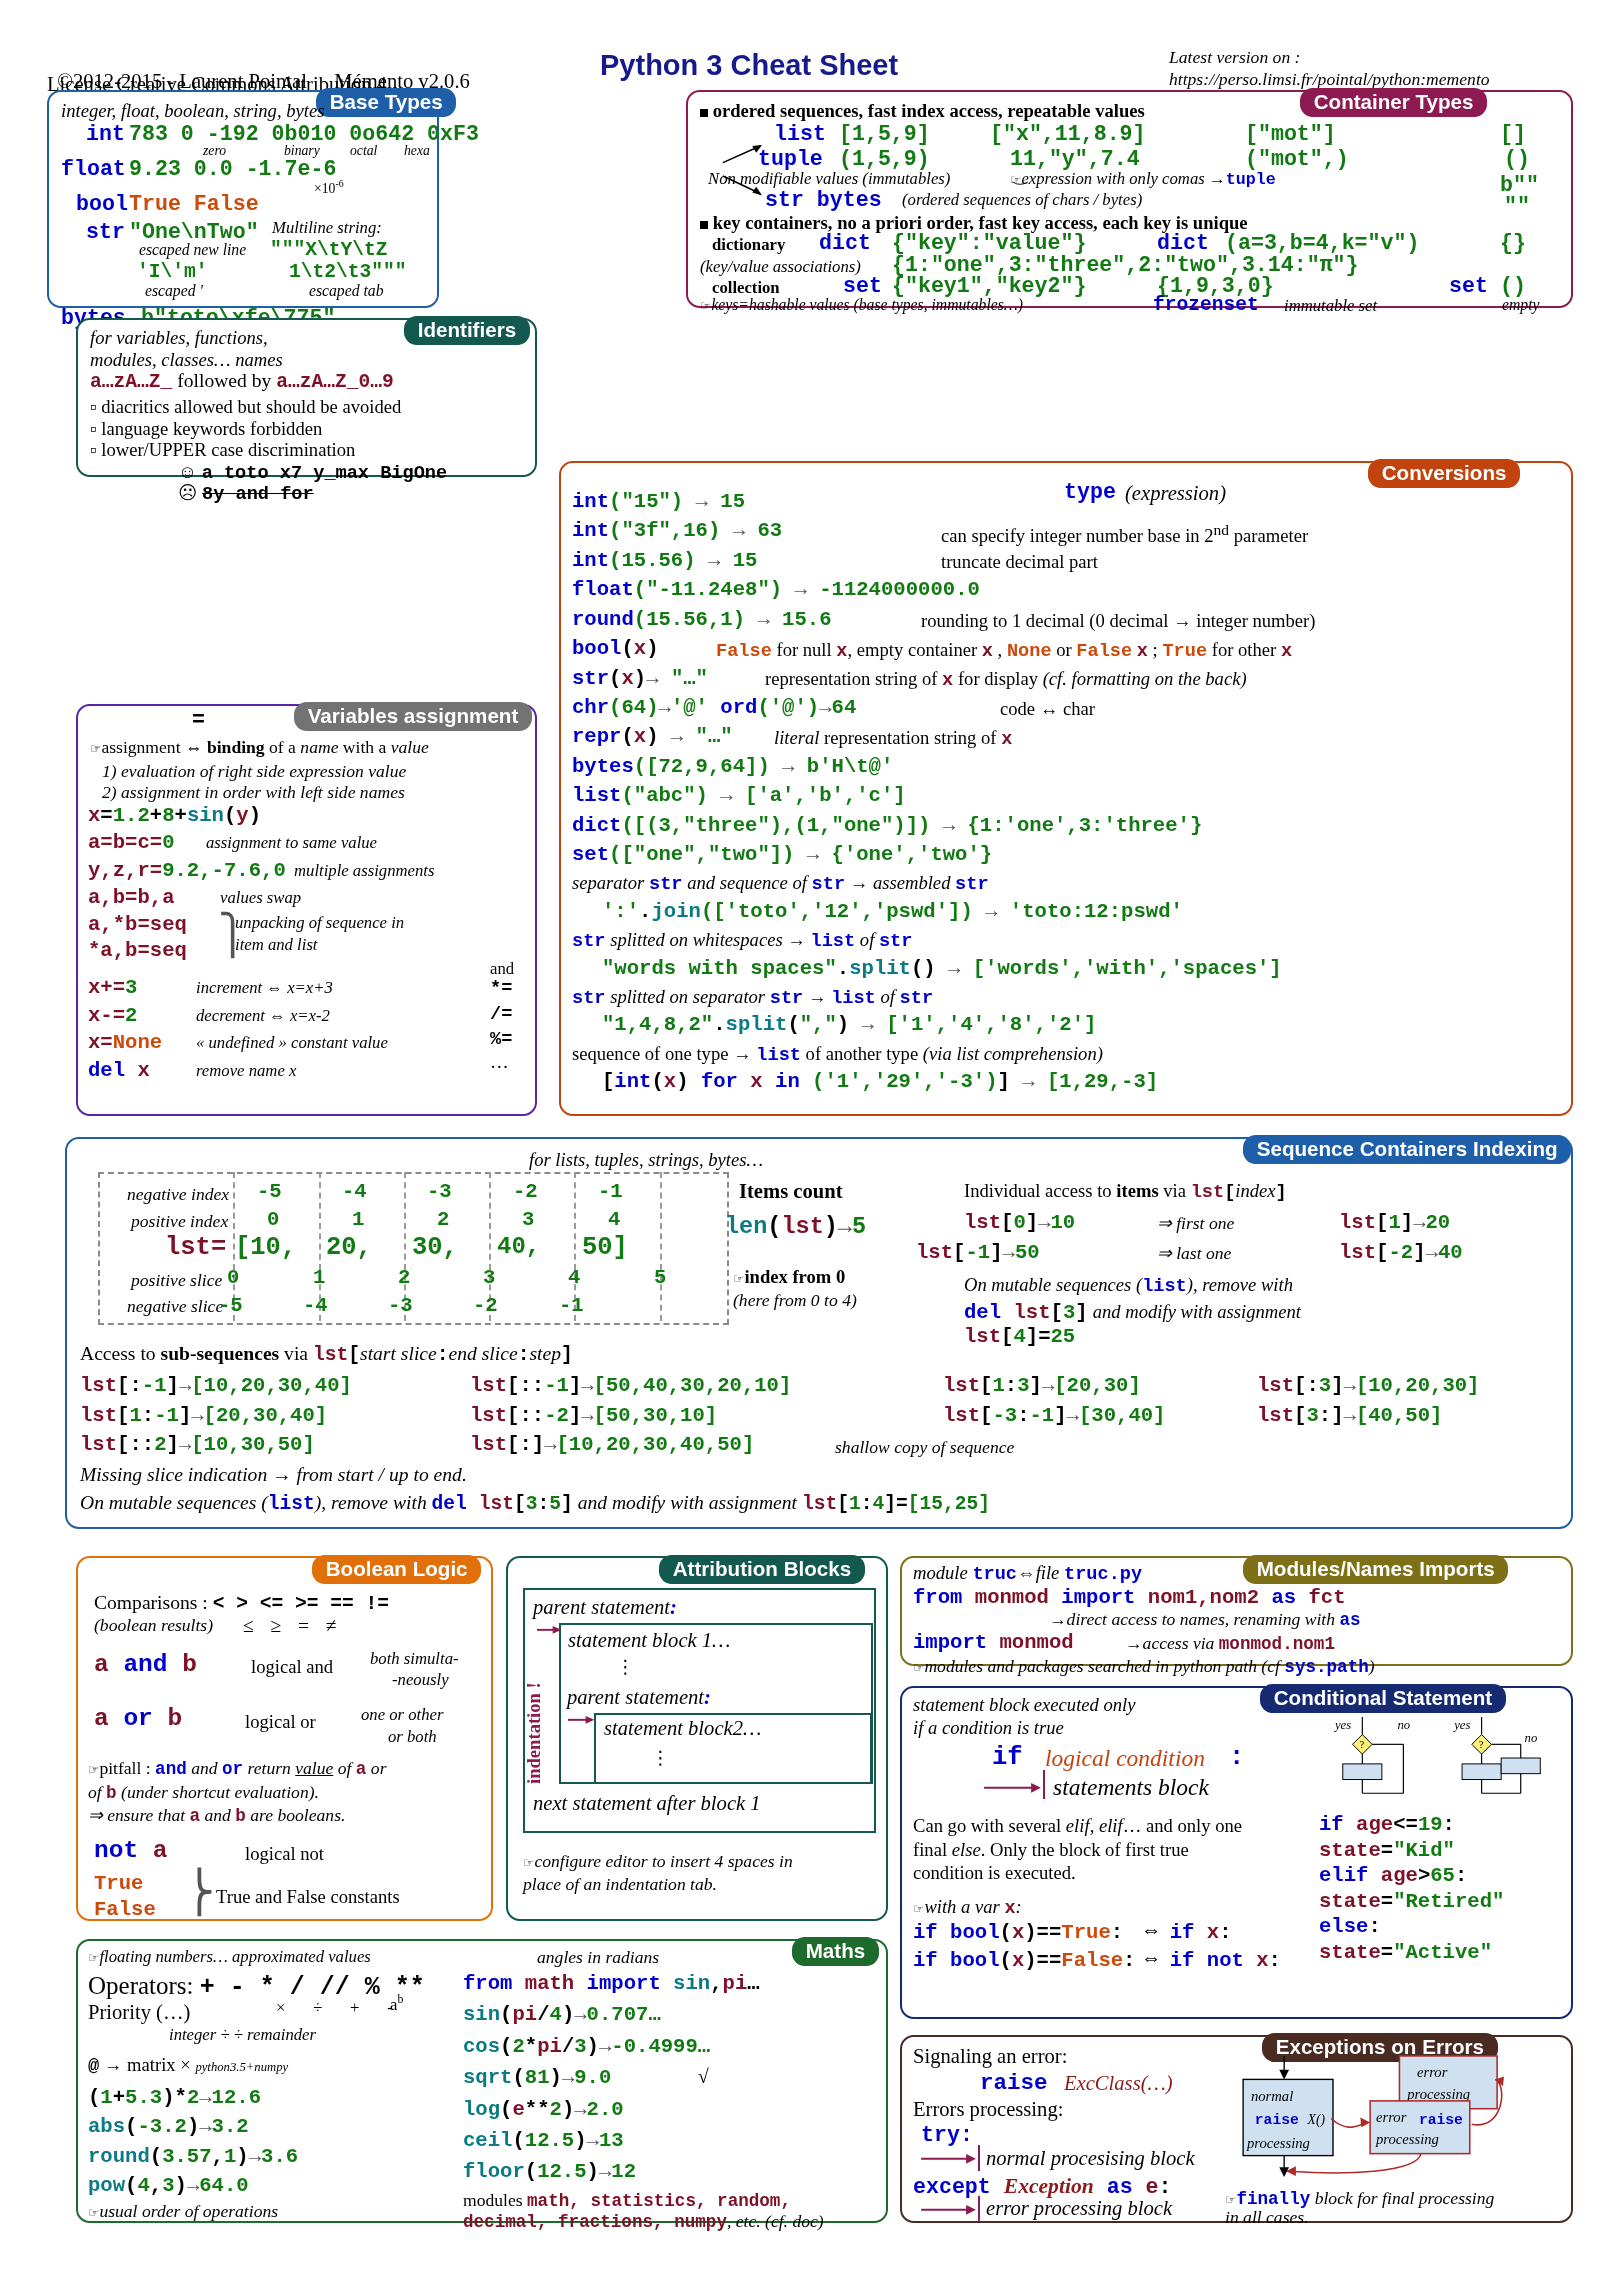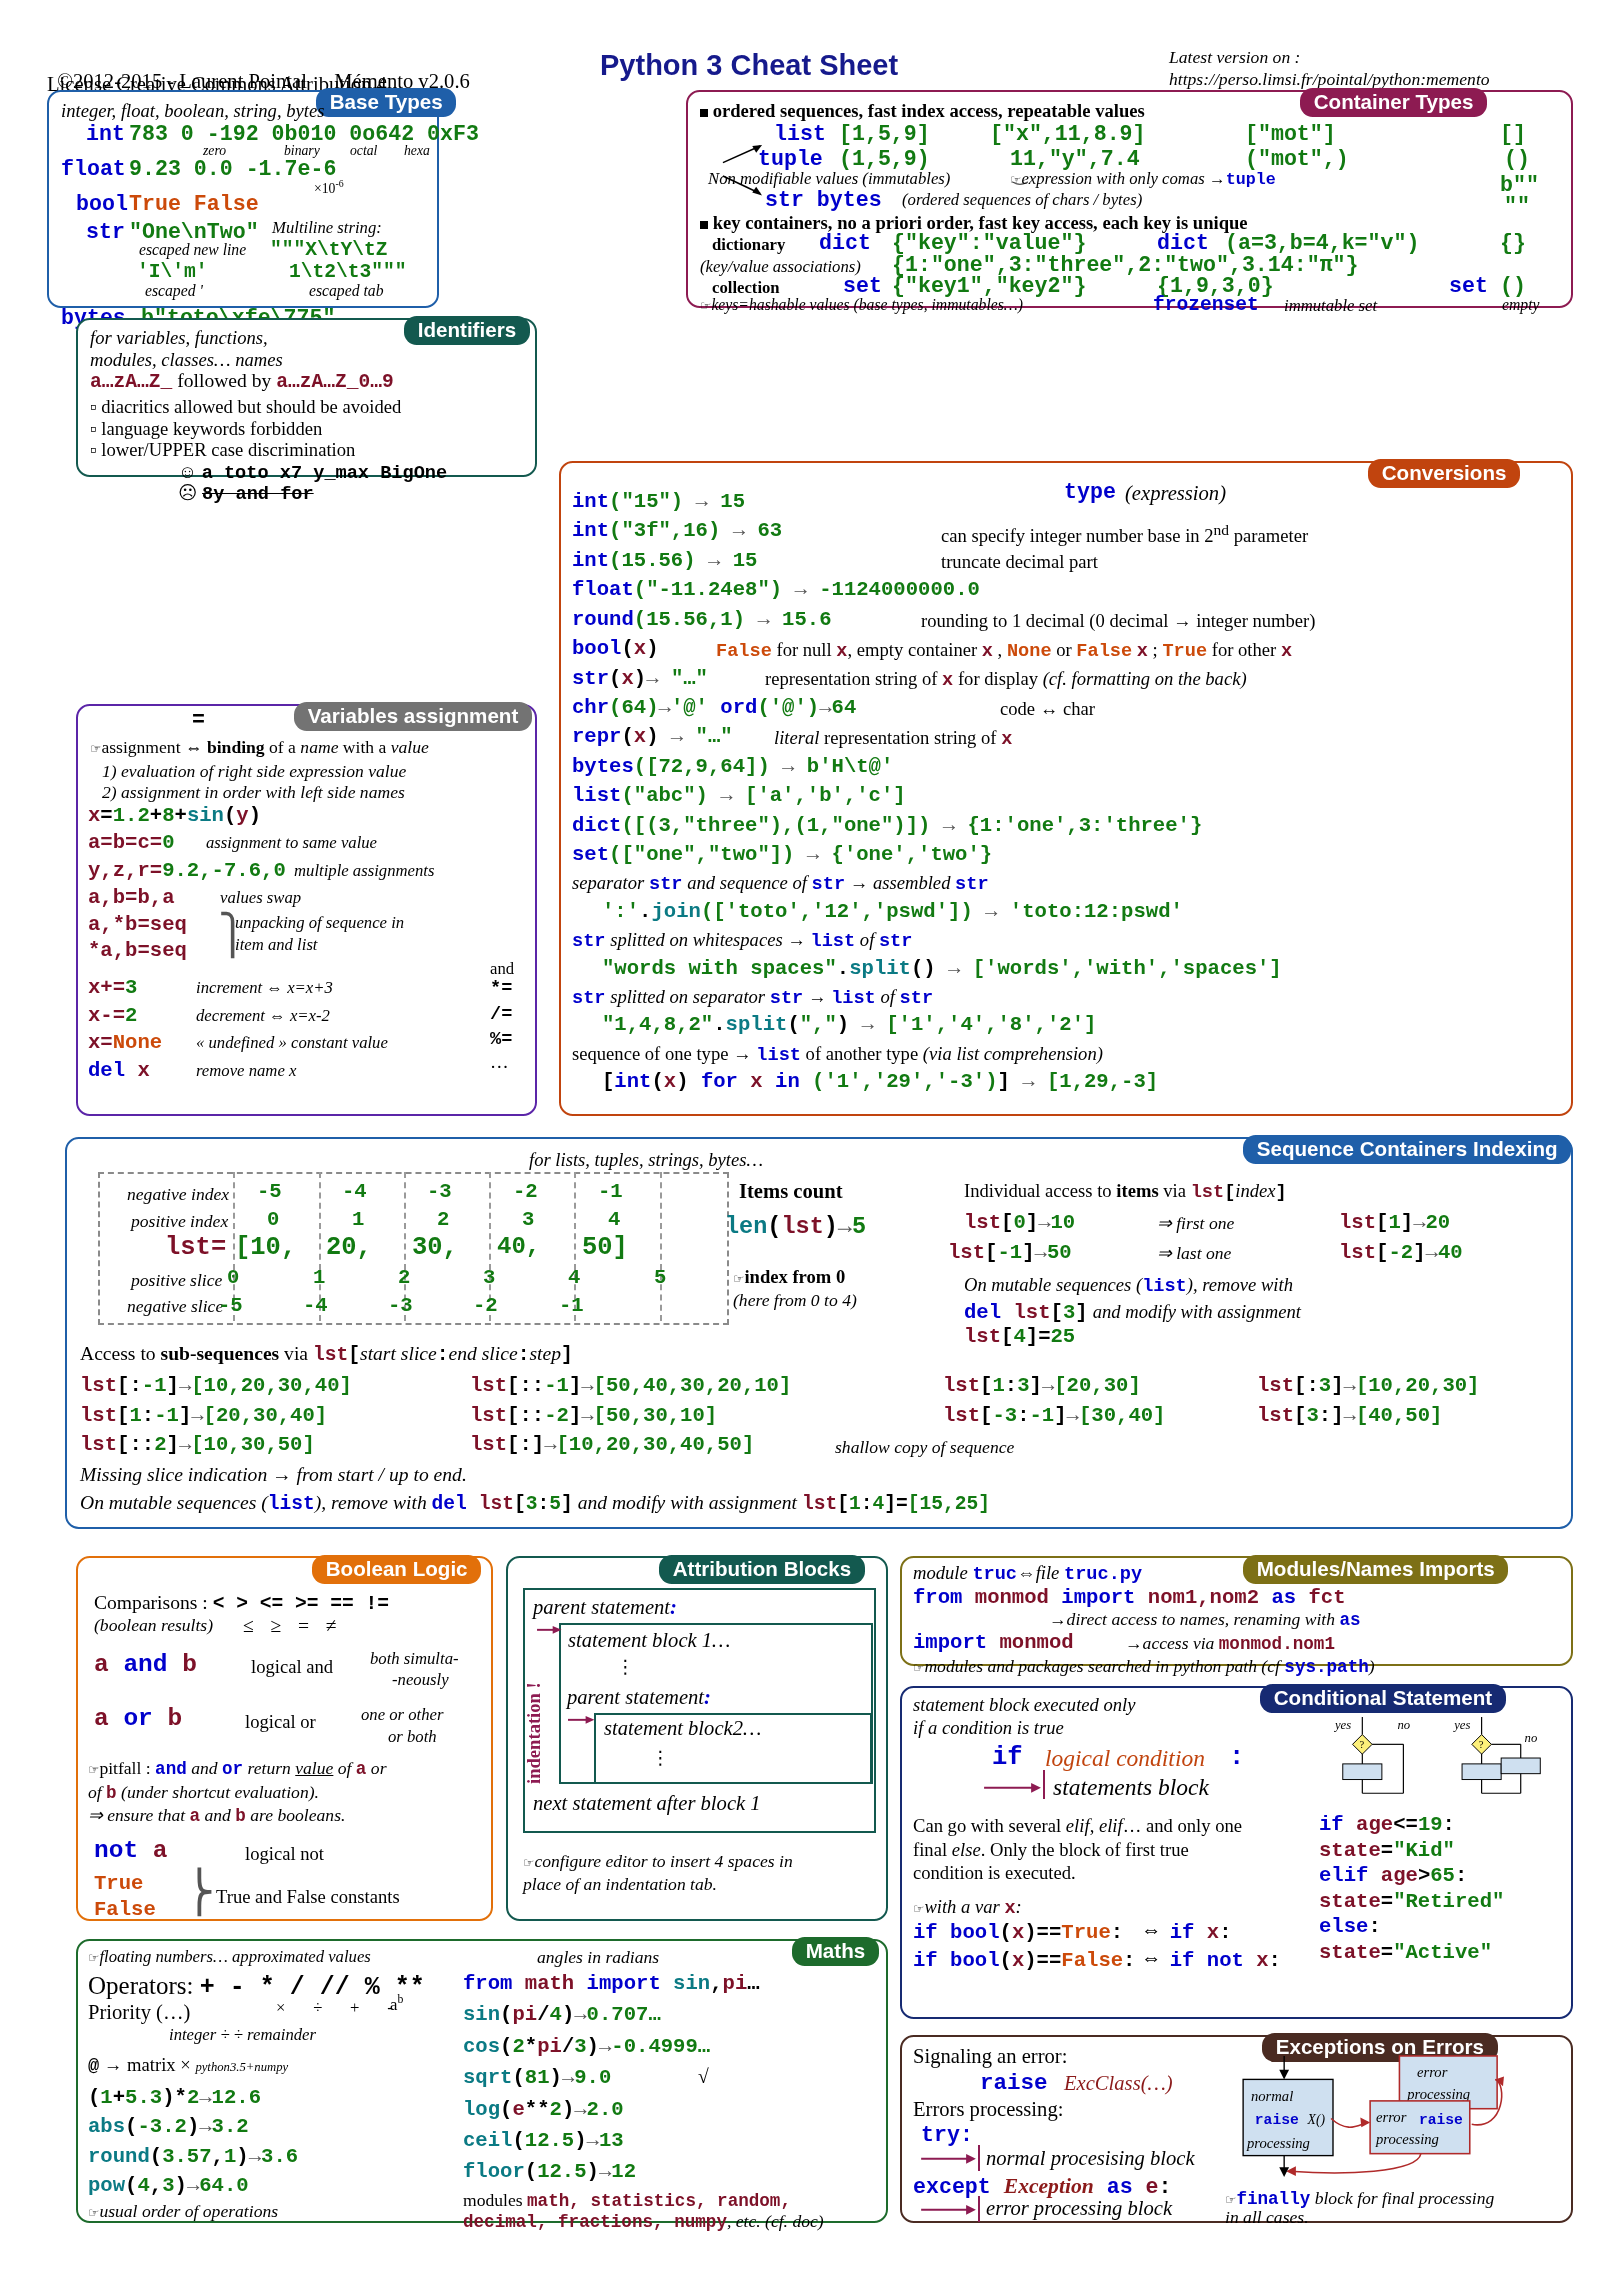--- a/index.html
+++ b/index.html
@@ -289,21 +289,21 @@
 
 <div class="ln b" style="left:739px;top:1180px;font-size:20.6px;">Items count</div>
 <div class="ln mono" style="left:725px;top:1213px;font-size:23.5px;"><span class="fn">len</span>(<span class="var">lst</span>)<span class="gray">→</span><span class="val">5</span></div>
 <div class="ln b" style="left:733px;top:1266px;font-size:18.6px;"><span class="hand">☞</span><span>index from 0</span></div>
 <div class="ln it" style="left:733px;top:1290px;font-size:17.6px;">(here from 0 to 4)</div>
 
 <div class="ln" style="left:964px;top:1180px;font-size:18.6px;">Individual access to <span class="b">items</span> via <span class="mono var">lst</span><span class="mono">[</span><span class="it">index</span><span class="mono">]</span></div>
 <div class="ln mono" style="left:964px;top:1211px;font-size:20.6px;"><span class="var">lst</span>[<span class="val">0</span>]<span class="gray">→</span><span class="val">10</span></div>
 <div class="ln it" style="left:1157px;top:1213px;font-size:17.6px;">⇒ first one</div>
 <div class="ln mono" style="left:1339px;top:1211px;font-size:20.6px;"><span class="var">lst</span>[<span class="val">1</span>]<span class="gray">→</span><span class="val">20</span></div>
-<div class="ln mono" style="left:948px;top:1241px;font-size:20.6px;"><span class="var">lst</span>[<span class="val">-1</span>]<span class="gray">→</span><span class="val">50</span></div>
+<div class="ln mono" style="left:916px;top:1241px;font-size:20.6px;"><span class="var">lst</span>[<span class="val">-1</span>]<span class="gray">→</span><span class="val">50</span></div>
 <div class="ln it" style="left:1157px;top:1243px;font-size:17.6px;">⇒ last one</div>
 <div class="ln mono" style="left:1339px;top:1241px;font-size:20.6px;"><span class="var">lst</span>[<span class="val">-2</span>]<span class="gray">→</span><span class="val">40</span></div>
 
 <div class="ln it" style="left:964px;top:1274px;font-size:18.6px;">On mutable sequences (<span class="mono kw" style="font-style:normal">list</span>), remove with</div>
 <div class="ln" style="left:964px;top:1300px;font-size:20.6px;"><span class="mono kw">del </span><span class="mono var">lst</span><span class="mono">[</span><span class="mono val">3</span><span class="mono">]</span> <span class="it" style="font-size:18.6px">and modify with assignment</span></div>
 <div class="ln mono" style="left:964px;top:1325px;font-size:20.6px;"><span class="var">lst</span>[<span class="val">4</span>]=<span class="val">25</span></div>
 
 <div class="ln" style="left:80px;top:1343px;font-size:19.6px;">Access to <span class="b">sub-sequences</span> via <span class="mono var">lst</span><span class="mono">[</span><span class="it">start slice</span><span class="mono">:</span><span class="it">end slice</span><span class="mono">:</span><span class="it">step</span><span class="mono">]</span></div>
 
 <div class="ln mono" style="left:80px;top:1374px;font-size:20.6px;"><span class="var">lst</span>[:<span class="val">-1</span>]<span class="gray">→</span><span class="val">[10,20,30,40]</span></div>

